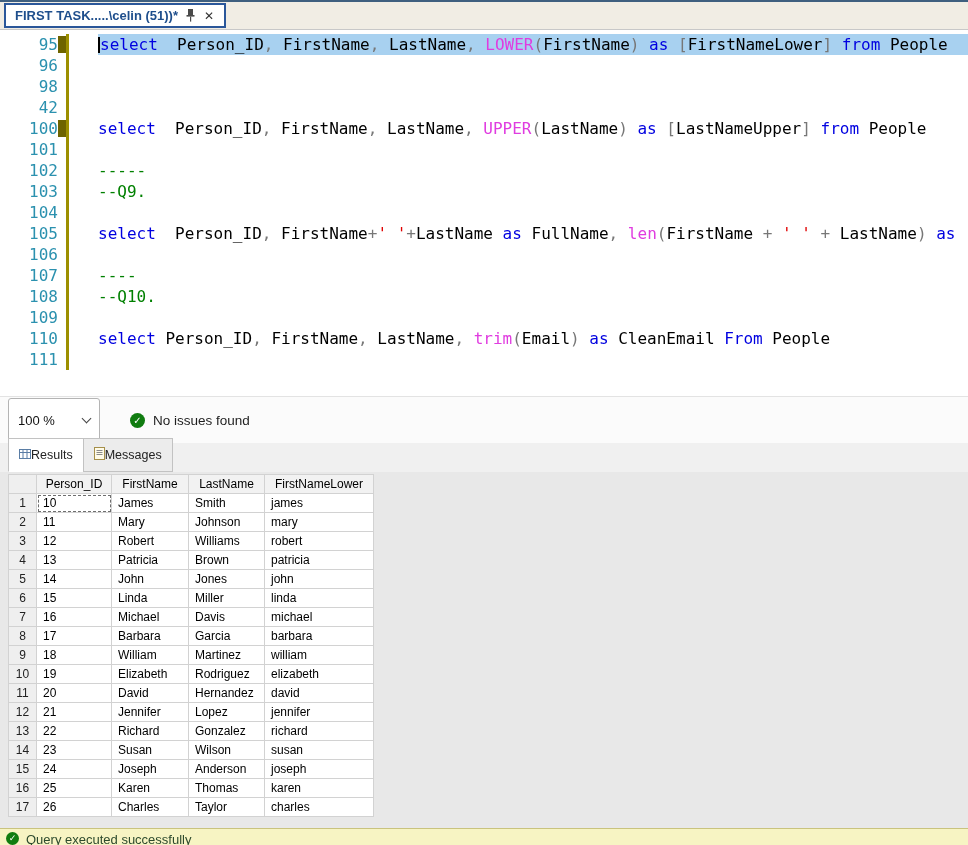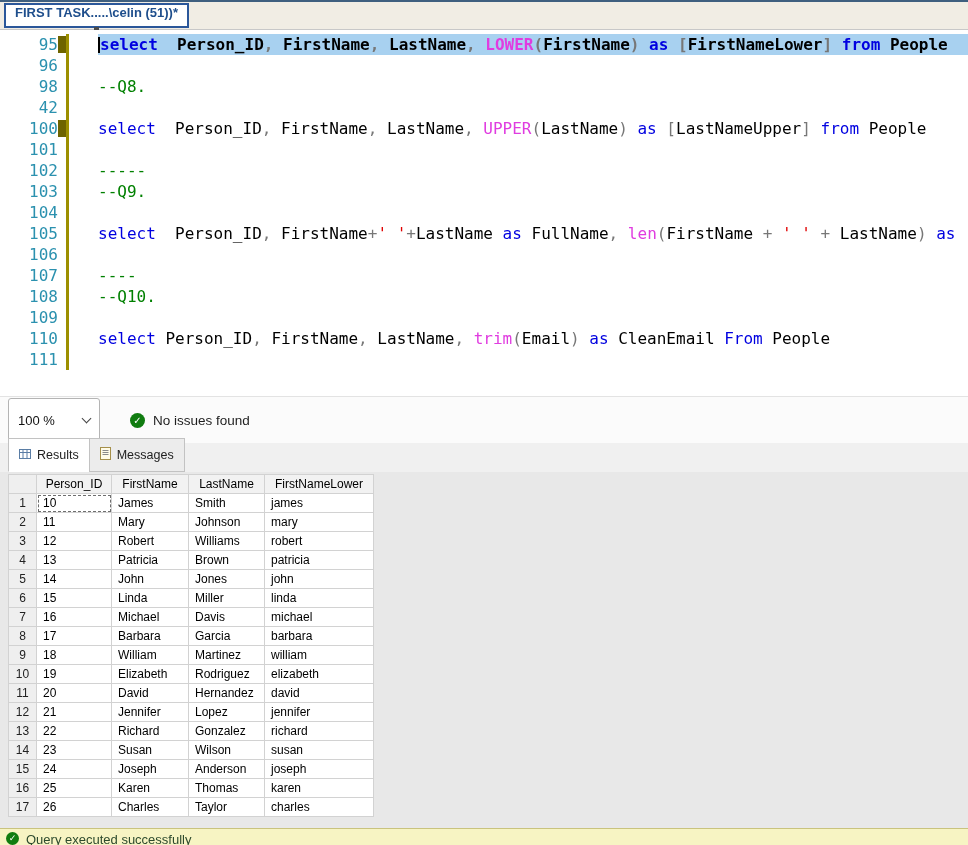--- a/index.html
+++ b/index.html
@@ -2,53 +2,53 @@
 <html style="--kw: #0000e0; --fn: #e03ce0; --cm: #008000; --st: #e00000; --pu: #777777; --id: #000000; --line-num: #2b91af; --selection: #a8d1f0; --track: #9c8f00; --block: #6e6400; --tab-title: #1e4e8c; --status-bg: #f7f4c3; --status-text: #2d4a2d; --check-green: #107c10;"><head>
 <meta charset="utf-8">
 <style>
   * { margin:0; padding:0; box-sizing:border-box; }
   html,body { width:968px; height:845px; overflow:hidden; }
   body { font-family:"Liberation Sans", sans-serif; background:#f0f0f0; }
   .app { width:968px; height:845px; display:flex; flex-direction:column; }
 
   
   .tabstrip { height:30px; background:#f1ede4; border-top:2px solid #3f5f7f; border-bottom:1px solid #c8c8c8; display:flex; align-items:stretch; padding-left:2px; }
-  .doc-tab { margin:1px 0 1px 2px; background:#fff; border:2px solid #2b579a; display:flex; align-items:center; gap:7px; padding:0 9px;flex-direction:column; }
+  .doc-tab { margin:1px 0 1px 2px; background:#fff; border:2px solid #2b579a; display:flex; align-items:center; gap:7px; padding:0 9px; }
   .doc-tab-title { font-weight:bold; font-size:13px; color:var(--tab-title); white-space:nowrap; }
   .pin-icon { display:flex; align-items:center; }
   .close-icon { font-size:12px; color:#333; cursor:default; padding:0 1px; }
 
   
   .editor { height:366px; background:#ffffff; overflow:hidden; font-family:"DejaVu Sans Mono", monospace; font-size:16px; padding-top:4px; }
   .code-line { display:flex; height:21px; line-height:21px; white-space:pre; overflow:hidden; }
   .line-num { width:58px; flex:none; text-align:right; color:var(--line-num); }
   .line-mark { width:16px; flex:none; position:relative; }
   .line-mark::after { content:""; position:absolute; right:5px; top:0; bottom:0; width:3px; background:var(--track); }
   .line-mark.block::before { content:""; position:absolute; left:0; top:2px; bottom:2px; width:8px; background:var(--block); }
   .line-text { flex:1; margin-left:24px; }
-  .code-line.selected .line-text { background:var(--selection);font-weight:bold; }
+  .code-line.selected .line-text { background:var(--selection); }
   .caret { display:inline-block; width:2px; height:16px; background:#000; vertical-align:-3px; }
   .tok-kw { color:var(--kw); }
   .tok-fn { color:var(--fn); }
   .tok-cm { color:var(--cm); }
   .tok-st { color:var(--st); }
   .tok-pu { color:var(--pu); }
   .tok-id { color:var(--id); }
 
   
   .editor-statusrow { height:47px; background:#fbfbfb; border-top:1px solid #e3e3e3; display:flex; align-items:center; gap:30px; padding-left:8px; }
   .zoom-dropdown { width:92px; height:44px; background:#fff; border:1px solid #b4b4b4; border-radius:3px; display:flex; align-items:center; justify-content:space-between; padding:0 9px; font-size:13px; color:#111; }
   .chevron-down-icon { width:7px; height:7px; border-right:1.6px solid #444; border-bottom:1.6px solid #444; transform:rotate(45deg); margin-top:-4px; }
   .issues-indicator { display:flex; align-items:center; gap:8px; font-size:13.5px; color:#1e1e1e; }
   .check-circle { width:15px; height:15px; flex:none; border-radius:50%; background:var(--check-green); color:#fff; font-size:10px; line-height:15px; text-align:center; display:inline-block; }
   .check-circle.small { width:13px; height:13px; font-size:9px; line-height:13px; }
 
   
   .results-tabbar { height:29px; background:#f0f0f0; display:flex; align-items:flex-end; padding-left:8px; }
-  .rtab { height:24px; display:flex; align-items:center; gap:6px; padding:16px 10px; font-size:12.5px; color:#222; background:#ececec; border:1px solid #c2c2c2; margin-right:-1px; }
+  .rtab { height:24px; display:flex; align-items:center; padding:16px 10px; font-size:12.5px; color:#222; background:#ececec; border:1px solid #c2c2c2; margin-right:-1px; }
   .rtab.active { background:#fff; height:26px; border-bottom-color:#fff; }
 
   
   .results-pane { height:356px; background:#e8e8e8; overflow:hidden; padding:2px 0 0 8px; }
   .results-grid { border-collapse:collapse; font-size:12px; background:#fff; table-layout:fixed; }
   .results-grid th, .results-grid td { border:1px solid #d2d2d2; height:19px; overflow:hidden; white-space:nowrap; }
   .results-grid th { background:#f2f2f2; font-weight:normal; color:#000; }
   .results-grid th.corner { width:28px; background:#efefef; }
   .results-grid th.col { text-align:center; padding:1px 5px; }
   .results-grid th.col:nth-child(2) { width:75px; }
@@ -78,21 +78,21 @@
             <rect x="5" y="7.6" width="1.2" height="5"></rect>
           </svg>
       </span>
       <span class="close-icon">✕</span>
     </div>
   </div>
 
   <div class="editor">
       <div class="code-line selected"><span class="line-num">95</span><span class="line-mark block"></span><span class="line-text"><span class="caret"></span><span class="tok-kw">select</span><span class="tok-id">  Person_ID</span><span class="tok-pu">, </span><span class="tok-id">FirstName</span><span class="tok-pu">, </span><span class="tok-id">LastName</span><span class="tok-pu">, </span><span class="tok-fn">LOWER</span><span class="tok-pu">(</span><span class="tok-id">FirstName</span><span class="tok-pu">) </span><span class="tok-kw">as</span><span class="tok-pu"> [</span><span class="tok-id">FirstNameLower</span><span class="tok-pu">] </span><span class="tok-kw">from</span><span class="tok-id"> People</span></span></div>
       <div class="code-line"><span class="line-num">96</span><span class="line-mark"></span><span class="line-text"></span></div>
-      <div class="code-line"><span class="line-num">98</span><span class="line-mark"></span><span class="line-text"><span class="tok-cm">--Q8.</span></span></div>
+      <div class="code-line"><span class="line-num">98</span><span class="line-mark"></span></div>
       <div class="code-line"><span class="line-num">42</span><span class="line-mark"></span><span class="line-text"></span></div>
       <div class="code-line"><span class="line-num">100</span><span class="line-mark block"></span><span class="line-text"><span class="tok-kw">select</span><span class="tok-id">  Person_ID</span><span class="tok-pu">, </span><span class="tok-id">FirstName</span><span class="tok-pu">, </span><span class="tok-id">LastName</span><span class="tok-pu">, </span><span class="tok-fn">UPPER</span><span class="tok-pu">(</span><span class="tok-id">LastName</span><span class="tok-pu">) </span><span class="tok-kw">as</span><span class="tok-pu"> [</span><span class="tok-id">LastNameUpper</span><span class="tok-pu">] </span><span class="tok-kw">from</span><span class="tok-id"> People</span></span></div>
       <div class="code-line"><span class="line-num">101</span><span class="line-mark"></span><span class="line-text"></span></div>
       <div class="code-line"><span class="line-num">102</span><span class="line-mark"></span><span class="line-text"><span class="tok-cm">-----</span></span></div>
       <div class="code-line"><span class="line-num">103</span><span class="line-mark"></span><span class="line-text"><span class="tok-cm">--Q9.</span></span></div>
       <div class="code-line"><span class="line-num">104</span><span class="line-mark"></span><span class="line-text"></span></div>
       <div class="code-line"><span class="line-num">105</span><span class="line-mark"></span><span class="line-text"><span class="tok-kw">select</span><span class="tok-id">  Person_ID</span><span class="tok-pu">, </span><span class="tok-id">FirstName</span><span class="tok-pu">+</span><span class="tok-st">' '</span><span class="tok-pu">+</span><span class="tok-id">LastName</span><span class="tok-kw"> as</span><span class="tok-id"> FullName</span><span class="tok-pu">, </span><span class="tok-fn">len</span><span class="tok-pu">(</span><span class="tok-id">FirstName </span><span class="tok-pu">+ </span><span class="tok-st">' '</span><span class="tok-pu"> + </span><span class="tok-id">LastName</span><span class="tok-pu">) </span><span class="tok-kw">as</span></span></div>
       <div class="code-line"><span class="line-num">106</span><span class="line-mark"></span><span class="line-text"></span></div>
       <div class="code-line"><span class="line-num">107</span><span class="line-mark"></span><span class="line-text"><span class="tok-cm">----</span></span></div>
       <div class="code-line"><span class="line-num">108</span><span class="line-mark"></span><span class="line-text"><span class="tok-cm">--Q10.</span></span></div>

